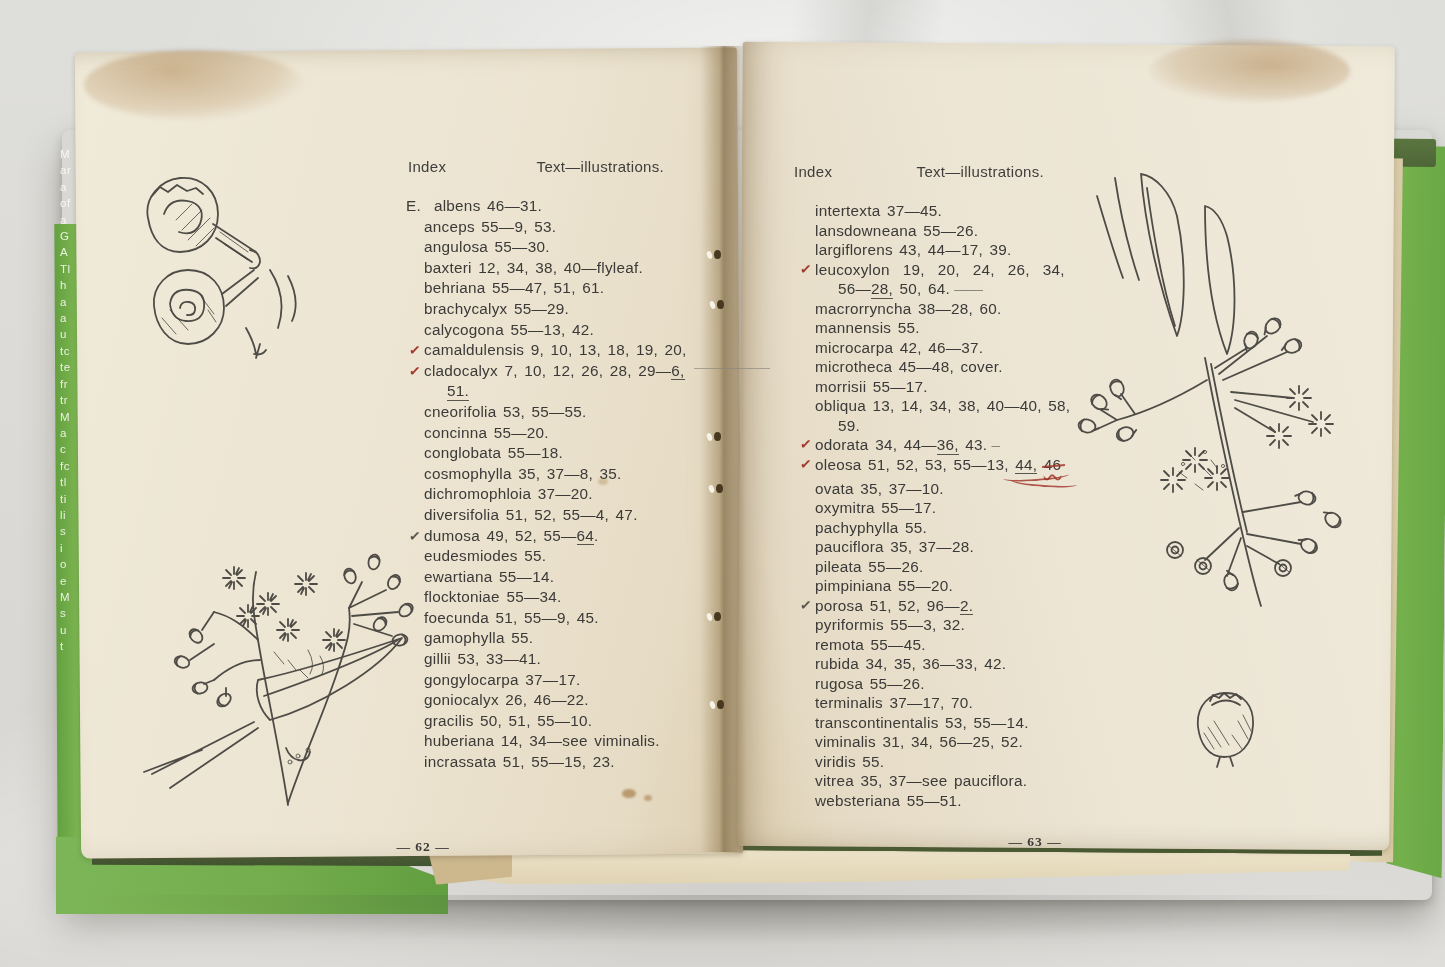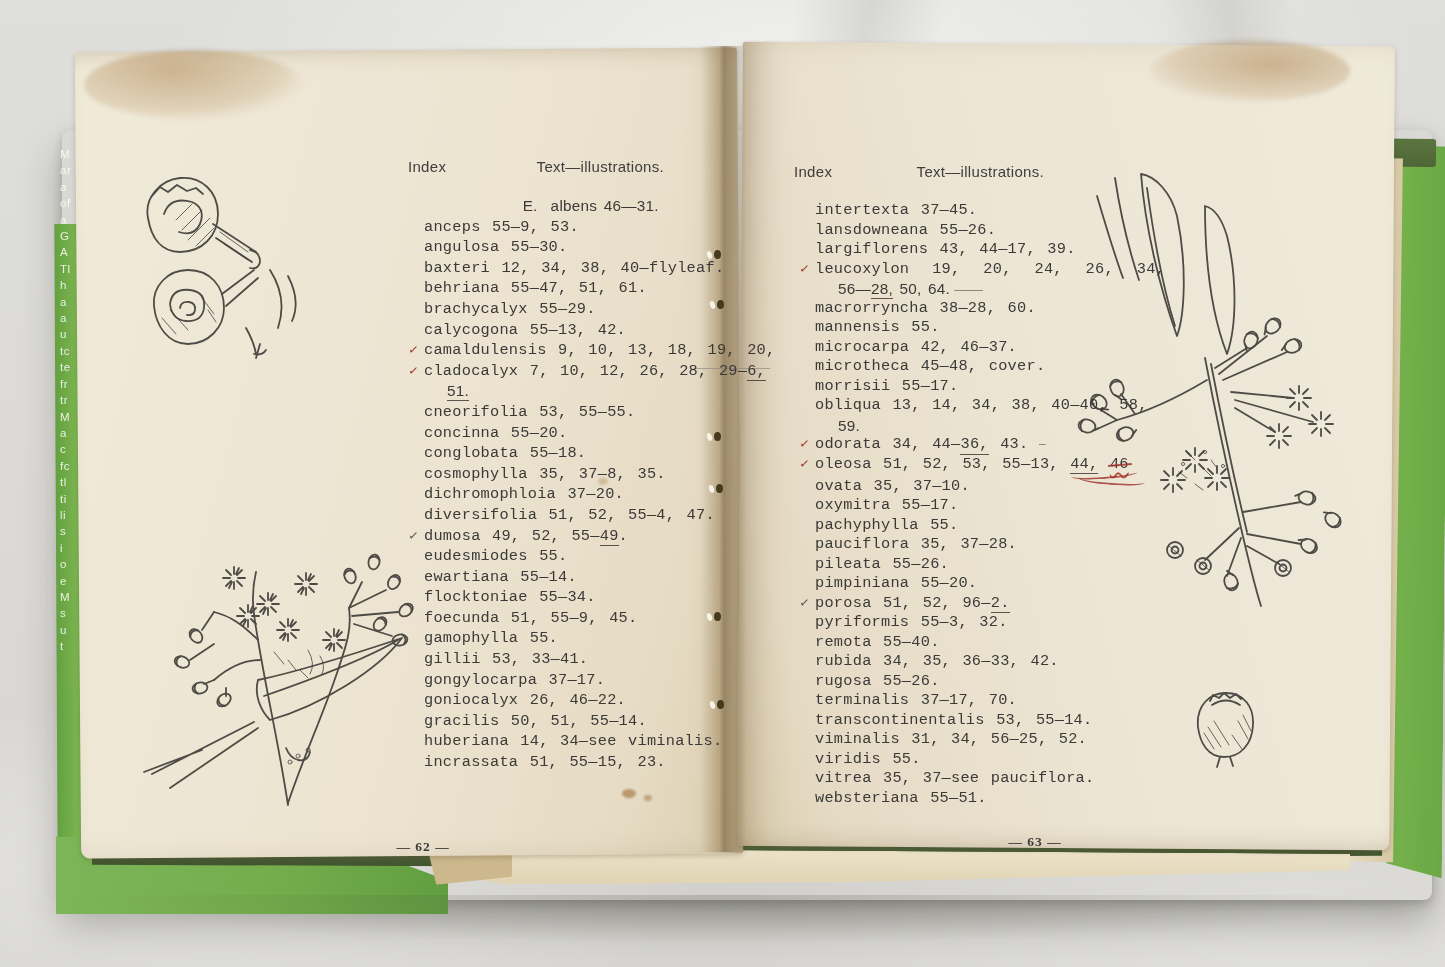--- a/index.html
+++ b/index.html
@@ -63,22 +63,22 @@
     background:radial-gradient(ellipse at 60% 40%,rgba(160,112,52,.45),rgba(160,112,52,.2) 55%,rgba(160,112,52,0) 78%);
     border-radius:50%;filter:blur(2px);}
   .stain-dot{border-radius:50%;filter:blur(1px);}
   
   .pg-header{position:absolute;z-index:8;display:flex;justify-content:space-between;
     color:#3f3e3c;font-size:15px;letter-spacing:.3px;}
   .index-list{position:absolute;z-index:8;color:#3b3a38;font-size:15.3px;letter-spacing:.25px;word-spacing:2px;}
   .list-left{left:406px;top:196px;line-height:20.6px;}
   .list-right{left:797px;top:201px;line-height:19.5px;}
   .entry-line{position:relative;white-space:pre;}
-  .indent0{padding-left:0;text-align:center;}
-  .indent1{padding-left:18px;font-family:Liberation Mono, monospace;}
+  .indent0{padding-left:0;}
+  .indent1{padding-left:18px;}
   .indent2{padding-left:41px;}
   .check{position:absolute;left:3px;top:0;font-size:14px;transform:rotate(6deg);font-weight:bold;}
   .check.red{color:#a23a2e;}
   .check.dark{color:#5c564d;}
   .u{border-bottom:1.7px solid rgba(56,52,46,.82);padding-bottom:.5px;}
   .rs{position:relative;text-decoration:underline wavy rgba(163,55,43,.85) 1.5px;text-underline-offset:4px;}
   .rs::after{content:"";position:absolute;left:-2px;right:-3px;top:55%;height:2.2px;background:rgba(163,55,43,.85);transform:rotate(-5deg);}
   .pen{color:#8a8680;letter-spacing:-2px;}
   .red-squiggle{position:relative;display:inline-block;width:66px;height:4px;margin-left:-58px;vertical-align:-9px;}
   .red-squiggle::before,.red-squiggle::after{content:"";position:absolute;left:0;right:0;height:7px;
@@ -179,30 +179,30 @@
       <div class="entry-line indent1"><span>calycogona 55—13, 42.</span></div>
       <div class="entry-line indent1"><span class="check red">✓</span><span>camaldulensis 9, 10, 13, 18, 19, 20,</span></div>
       <div class="entry-line indent1"><span class="check red">✓</span><span>cladocalyx 7, 10, 12, 26, 28, 29—</span><span class="u">6,</span></div>
       <div class="entry-line indent2"><span class="u">51.</span></div>
       <div class="entry-line indent1"><span>cneorifolia 53, 55—55.</span></div>
       <div class="entry-line indent1"><span>concinna 55—20.</span></div>
       <div class="entry-line indent1"><span>conglobata 55—18.</span></div>
       <div class="entry-line indent1"><span>cosmophylla 35, 37—8, 35.</span></div>
       <div class="entry-line indent1"><span>dichromophloia 37—20.</span></div>
       <div class="entry-line indent1"><span>diversifolia 51, 52, 55—4, 47.</span></div>
-      <div class="entry-line indent1"><span class="check dark">✓</span><span>dumosa 49, 52, 55—</span><span class="u">49</span><span>.</span></div>
+      <div class="entry-line indent1"><span class="check dark">✓</span><span>dumosa 49, 52, 55—</span><span class="u">64</span><span>.</span></div>
       <div class="entry-line indent1"><span>eudesmiodes 55.</span></div>
       <div class="entry-line indent1"><span>ewartiana 55—14.</span></div>
       <div class="entry-line indent1"><span>flocktoniae 55—34.</span></div>
       <div class="entry-line indent1"><span>foecunda 51, 55—9, 45.</span></div>
       <div class="entry-line indent1"><span>gamophylla 55.</span></div>
       <div class="entry-line indent1"><span>gillii 53, 33—41.</span></div>
       <div class="entry-line indent1"><span>gongylocarpa 37—17.</span></div>
       <div class="entry-line indent1"><span>goniocalyx 26, 46—22.</span></div>
-      <div class="entry-line indent1"><span>gracilis 50, 51, 55—14.</span></div>
+      <div class="entry-line indent1"><span>gracilis 50, 51, 55—10.</span></div>
       <div class="entry-line indent1"><span>huberiana 14, 34—see viminalis.</span></div>
       <div class="entry-line indent1"><span>incrassata 51, 55—15, 23.</span></div>
     </div>
   <div class="index-list list-right" id="list-right">
       <div class="entry-line indent1"><span>intertexta 37—45.</span></div>
       <div class="entry-line indent1"><span>lansdowneana 55—26.</span></div>
       <div class="entry-line indent1"><span>largiflorens 43, 44—17, 39.</span></div>
       <div class="entry-line indent1"><span class="check red">✓</span><span>leucoxylon  19,  20,  24,  26,  34,</span></div>
       <div class="entry-line indent2"><span>56—</span><span class="u">28,</span><span> 50, 64.</span><span class="pen"> ——</span></div>
       <div class="entry-line indent1"><span>macrorryncha 38—28, 60.</span></div>
@@ -215,21 +215,21 @@
       <div class="entry-line indent1"><span class="check red">✓</span><span>odorata 34, 44—</span><span class="u">36,</span><span> 43.</span><span class="pen"> –</span></div>
       <div class="entry-line indent1"><span class="check red">✓</span><span>oleosa 51, 52, 53, 55—13, </span><span class="u">44,</span><span> </span><span class="rs">46</span><span class="red-squiggle"></span></div>
       <div class="entry-line indent1"><span>ovata 35, 37—10.</span></div>
       <div class="entry-line indent1"><span>oxymitra 55—17.</span></div>
       <div class="entry-line indent1"><span>pachyphylla 55.</span></div>
       <div class="entry-line indent1"><span>pauciflora 35, 37—28.</span></div>
       <div class="entry-line indent1"><span>pileata 55—26.</span></div>
       <div class="entry-line indent1"><span>pimpiniana 55—20.</span></div>
       <div class="entry-line indent1"><span class="check dark">✓</span><span>porosa 51, 52, 96—</span><span class="u">2.</span></div>
       <div class="entry-line indent1"><span>pyriformis 55—3, 32.</span></div>
-      <div class="entry-line indent1"><span>remota 55—40.</span></div>
+      <div class="entry-line indent1"><span>remota 55—45.</span></div>
       <div class="entry-line indent1"><span>rubida 34, 35, 36—33, 42.</span></div>
       <div class="entry-line indent1"><span>rugosa 55—26.</span></div>
       <div class="entry-line indent1"><span>terminalis 37—17, 70.</span></div>
       <div class="entry-line indent1"><span>transcontinentalis 53, 55—14.</span></div>
       <div class="entry-line indent1"><span>viminalis 31, 34, 56—25, 52.</span></div>
       <div class="entry-line indent1"><span>viridis 55.</span></div>
       <div class="entry-line indent1"><span>vitrea 35, 37—see pauciflora.</span></div>
       <div class="entry-line indent1"><span>websteriana 55—51.</span></div>
     </div>
 

